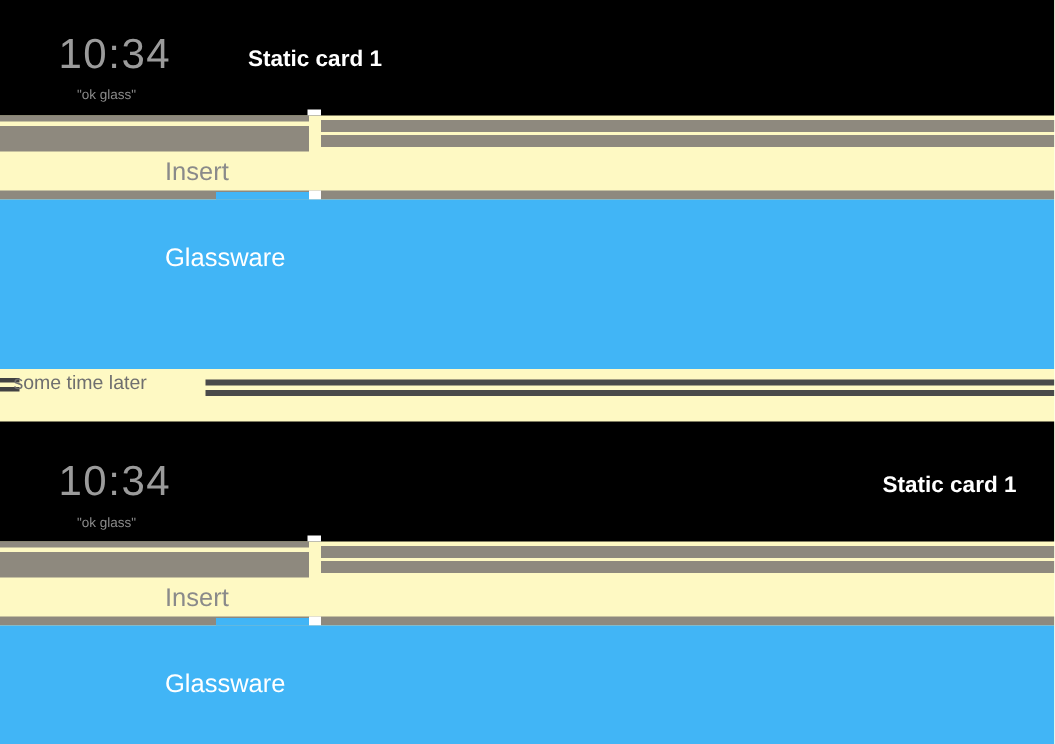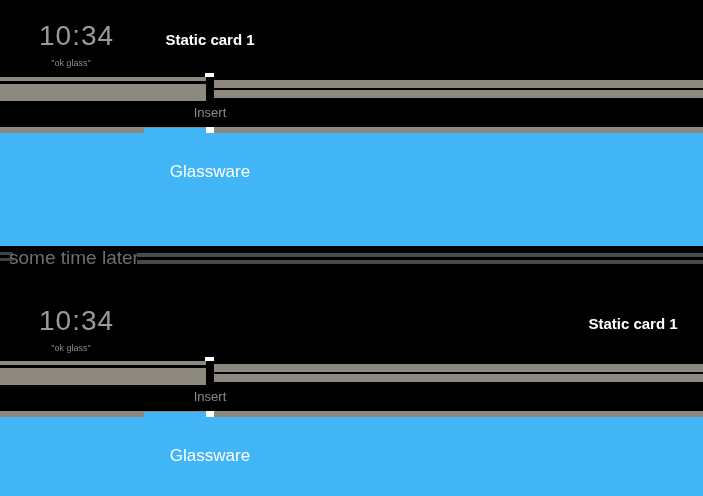--- a/index.html
+++ b/index.html
@@ -1,33 +1,33 @@
 <!DOCTYPE html>
 <html><head>
 <meta charset="utf-8">
 <style>
   html,body{margin:0;padding:0;background:#ffffff;}
   #stage{
-    position:relative;width:703px;height:496px;background:#000000;overflow:hidden;
+    position:relative;width:703px;height:496px;background:#fef9c3;overflow:hidden;
     font-family:"Liberation Sans",sans-serif;
   }
   #stage *{position:absolute;box-sizing:border-box;}
   .black-card{background:#000000;left:0;width:703px;}
   .clock{color:#9b9b9b;font-size:28px;font-weight:200;letter-spacing:1px;text-align:center;line-height:1.1;}
   .hotword{color:#8a8a8a;font-size:9px;text-align:center;}
   .card-label{color:#ffffff;font-size:15px;text-align:center;width:200px;font-weight:bold;}
   .seam-notch{background:#ffffff;width:9px;height:4px;}
   .bar{background:#8e897e;}
   .bar-gap{background:#ffffff;}
-  .insert-label{color:#8a8a8a;font-size:13px;text-align:center;width:200px;}
+  .insert-label{color:#8a8a8a;font-size:17px;width:200px;}
   .blue{background:#41b5f6;}
-  .glassware-label{color:#ffffff;font-size:17px;text-align:center;width:200px;}
+  .glassware-label{color:#ffffff;font-size:17px;text-align:left;width:200px;}
   .divider-line{background:#4a4a4a;}
   .divider-stub{background:#424242;}
-  .divider-text{color:#6f6f6f;font-size:19px;white-space:nowrap;}
+  .divider-text{color:#6f6f6f;font-size:13px;white-space:nowrap;}
 </style>
 </head>
 <body>
 
 <div id="stage">
 
   <div class="black-card" style="top:0;height:77px;">
     <div class="clock" style="left:39px;top:21px;width:64px;">10:34</div>
     <div class="hotword" style="left:38px;top:58px;width:66px;">"ok glass"</div>
     <div class="card-label" style="left:110px;top:31px;">Static card 1</div>

